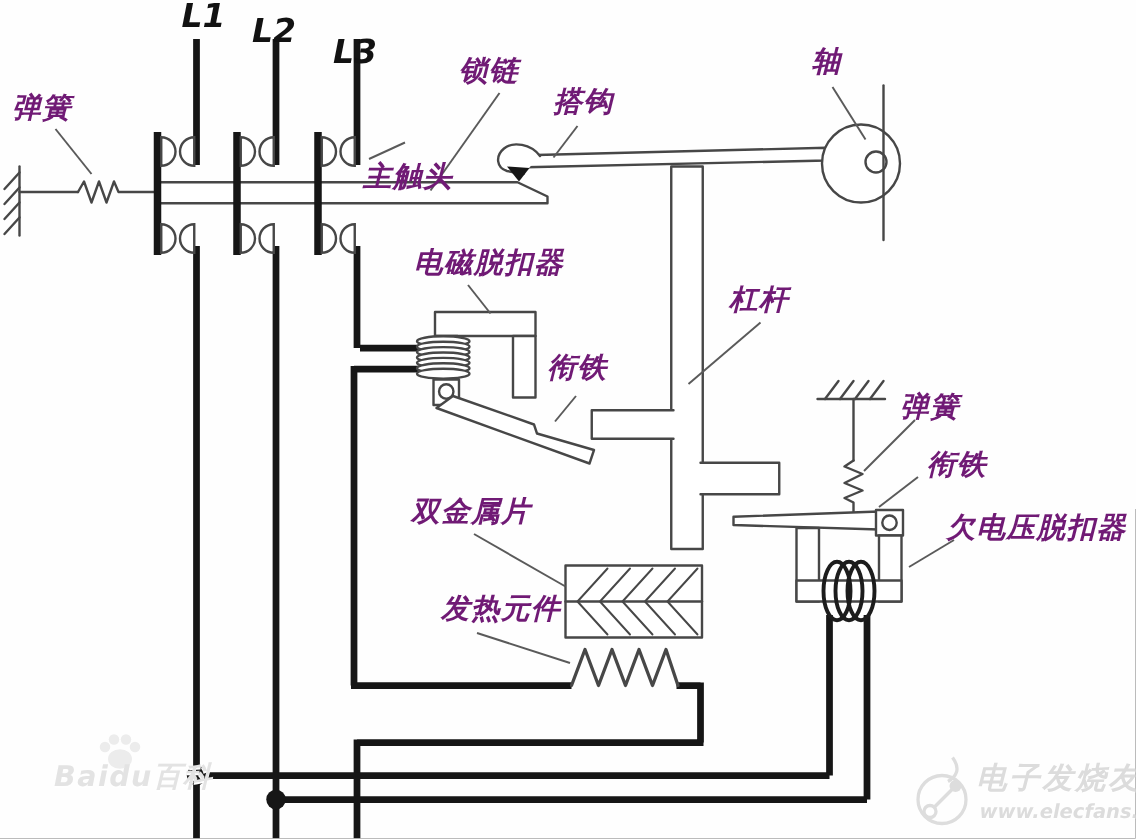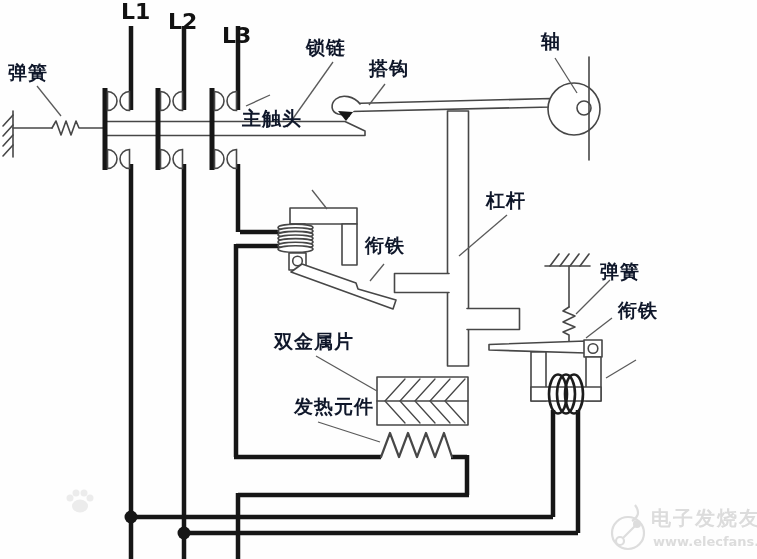--- a/index.html
+++ b/index.html
@@ -1,22 +1,22 @@
 <!DOCTYPE html>
 <html><head>
 <meta charset="utf-8">
 <style>
   html,body{margin:0;padding:0;background:#888;}
   #stage{
     position:relative;width:757px;height:559px;background:#fefefe;
-    overflow:hidden;font-family:"DejaVu Sans","Liberation Sans",sans-serif;
+    overflow:hidden;font-family:"DejaVu Sans","Liberation Sans",sans-serif;font-style:italic;
   }
   #stage svg{position:absolute;left:0;top:0;}
   .lbl{
-    position:absolute;color:#0f172a;font-weight:bold;font-size:19px;
+    position:absolute;color:#701a75;font-weight:bold;font-size:19px;
     letter-spacing:1px;white-space:nowrap;line-height:1;
     font-family:"DejaVu Sans","Liberation Sans",sans-serif;
   }
   .phase{color:#121212;font-size:22px;letter-spacing:0;}
   .wm{position:absolute;white-space:nowrap;line-height:1;font-weight:bold;}
   .wm-baidu{left:36px;top:509px;font-size:19px;color:#e3e3e3;text-shadow:0 1px 0 #fff;letter-spacing:1px;}
   .wm-ef-name{left:651px;top:508px;font-size:20px;color:#dcdcdc;text-shadow:0 1px 0 #fff;letter-spacing:2px;}
   .wm-ef-url{left:653px;top:535px;font-size:13px;color:#dcdcdc;text-shadow:0 1px 0 #fff;}
 </style>
 </head>
@@ -170,22 +170,25 @@
 
   <div class="lbl phase" style="left:121px;top:1px;">L1</div>
   <div class="lbl phase" style="left:168px;top:11px;">L2</div>
   <div class="lbl phase" style="left:222px;top:1px;margin-top:24px;">L3</div>
 
   <div class="lbl" style="left:8px;top:63px;">弹簧</div>
   <div class="lbl" style="left:242px;top:69px;margin-top:40px;">主触头</div>
   <div class="lbl" style="left:306px;top:38px;">锁链</div>
   <div class="lbl" style="left:369px;top:59px;">搭钩</div>
   <div class="lbl" style="left:541px;top:32px;">轴</div>
+  <div class="lbl" style="left:276px;top:166px;">电磁脱扣器</div>
   <div class="lbl" style="left:365px;top:236px;">衔铁</div>
   <div class="lbl" style="left:486px;top:191px;">杠杆</div>
   <div class="lbl" style="left:274px;top:332px;">双金属片</div>
   <div class="lbl" style="left:274px;top:397px;margin-left:20px;">发热元件</div>
   <div class="lbl" style="left:600px;top:262px;">弹簧</div>
   <div class="lbl" style="left:618px;top:301px;">衔铁</div>
+  <div class="lbl" style="left:631px;top:343px;">欠电压脱扣器</div>
 
+  <div class="wm wm-baidu">Baidu百科</div>
   <div class="wm wm-ef-name">电子发烧友</div>
   <div class="wm wm-ef-url">www.elecfans.com</div>
 </div>
 
 </body></html>

